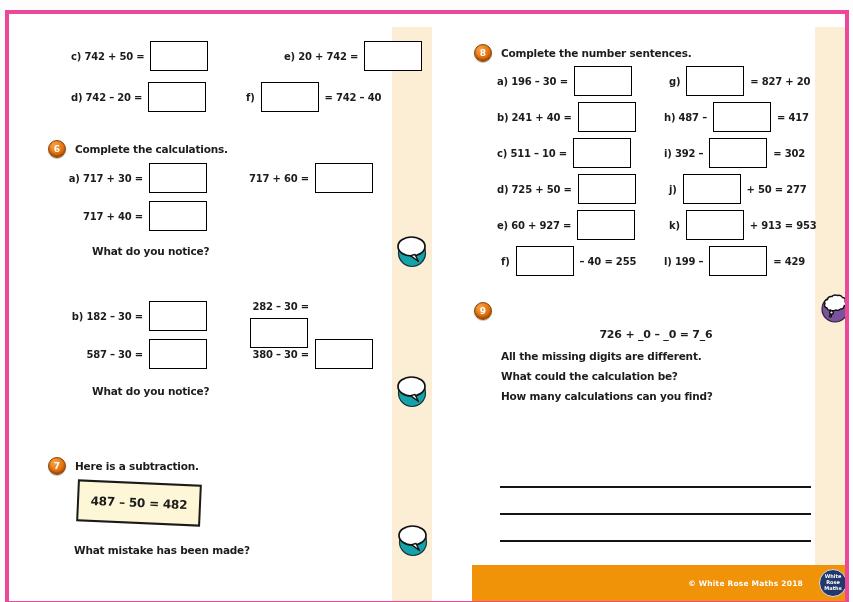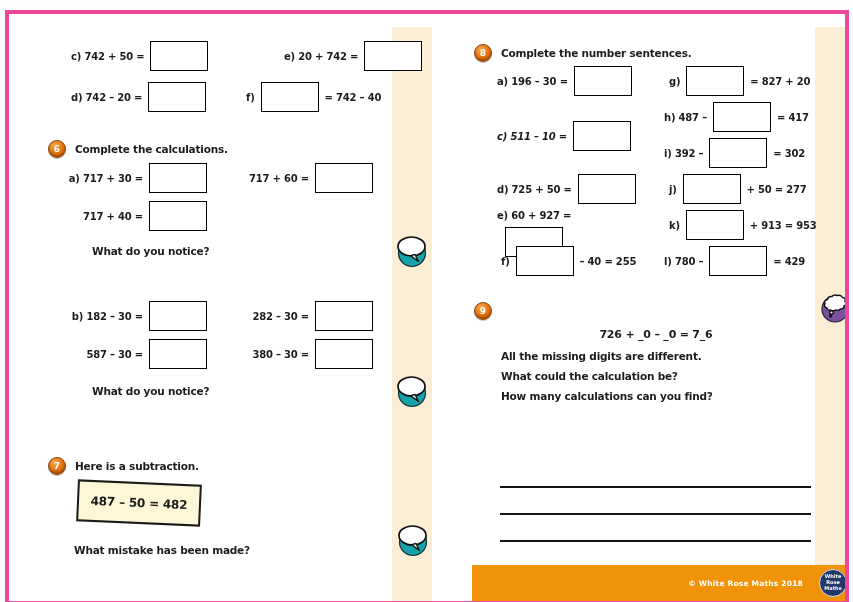--- a/index.html
+++ b/index.html
@@ -117,21 +117,21 @@
     <div class="row" style="left:58px; top:187px;">
       <span class="txt lbl-r72">717 + 40 =</span>
       <span class="abox"></span>
     </div>
     <div class="txt" style="position:absolute; left:83px; top:231px; font-size:10.5px;">What do you notice?</div>
 
     <div class="row" style="left:58px; top:287px;">
       <span class="txt lbl-r72">b) 182 – 30 =</span>
       <span class="abox"></span>
     </div>
-    <div class="row" style="left:240px; top:287px;">
+    <div class="row" style="left:240px; top:287px;flex-direction:column;">
       <span class="txt lbl-r62">282 – 30 =</span>
       <span class="abox"></span>
     </div>
     <div class="row" style="left:58px; top:325px;">
       <span class="txt lbl-r72">587 – 30 =</span>
       <span class="abox"></span>
     </div>
     <div class="row" style="left:240px; top:325px;">
       <span class="txt lbl-r62">380 – 30 =</span>
       <span class="abox"></span>
@@ -175,31 +175,36 @@
     <div class="qheader" style="left:465px; top:30px;">
       <span class="badge">8</span>
       <span class="txt qtitle">Complete the number sentences.</span>
     </div>
 
     <div class="row" style="left:488px; top:52px;">
       <span class="txt lbl-r78">a) 196 – 30 =</span>
       <span class="abox"></span>
       <span class="txt"></span>
     </div>
-    <div class="row" style="left:488px; top:107px;font-style:italic;">
+    <div class="row" style="left:488px; top:88px;">
+      <span class="txt lbl-r78">b) 241 + 40 =</span>
+      <span class="abox"></span>
+      <span class="txt"></span>
+    </div>
+    <div class="row" style="left:488px; top:124px;">
       <span class="txt lbl-r78">c) 511 – 10 =</span>
       <span class="abox"></span>
       <span class="txt"></span>
     </div>
     <div class="row" style="left:488px; top:160px;">
       <span class="txt lbl-r78">d) 725 + 50 =</span>
       <span class="abox"></span>
       <span class="txt"></span>
     </div>
-    <div class="row" style="left:488px; top:196px;flex-direction:column;">
+    <div class="row" style="left:488px; top:196px;">
       <span class="txt lbl-r78">e) 60 + 927 =</span>
       <span class="abox"></span>
       <span class="txt"></span>
     </div>
     <div class="row" style="left:492px; top:232px;">
       <span class="txt">f)</span>
       <span class="abox"></span>
       <span class="txt">– 40 = 255</span>
     </div>
 
@@ -222,21 +227,21 @@
       <span class="txt">j)</span>
       <span class="abox"></span>
       <span class="txt">+ 50 = 277</span>
     </div>
     <div class="row" style="left:660px; top:196px;">
       <span class="txt">k)</span>
       <span class="abox"></span>
       <span class="txt">+ 913 = 953</span>
     </div>
     <div class="row" style="left:655px; top:232px;">
-      <span class="txt">l) 780 –</span>
+      <span class="txt">l) 199 –</span>
       <span class="abox"></span>
       <span class="txt">= 429</span>
     </div>
 
     <div class="qheader" style="left:465px; top:288px;">
       <span class="badge">9</span>
     </div>
     <div class="txt equation">726 + _0 – _0 = 7_6</div>
     <div class="txt" style="position:absolute; left:492px; top:336px; font-size:10.5px;">All the missing digits are different.</div>
     <div class="txt" style="position:absolute; left:492px; top:376px; font-size:10.5px;">How many calculations can you find?</div>

